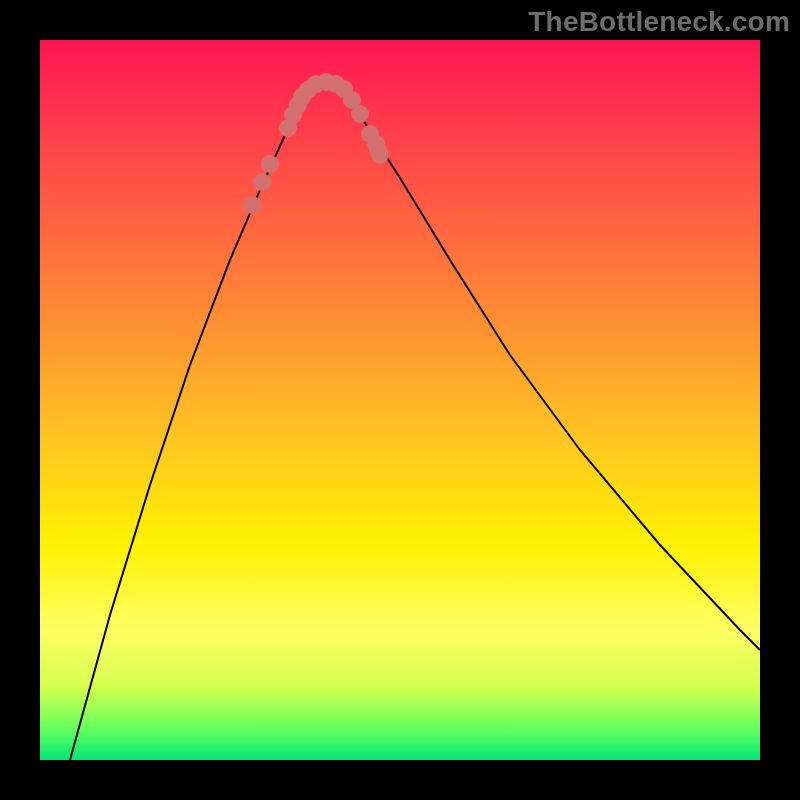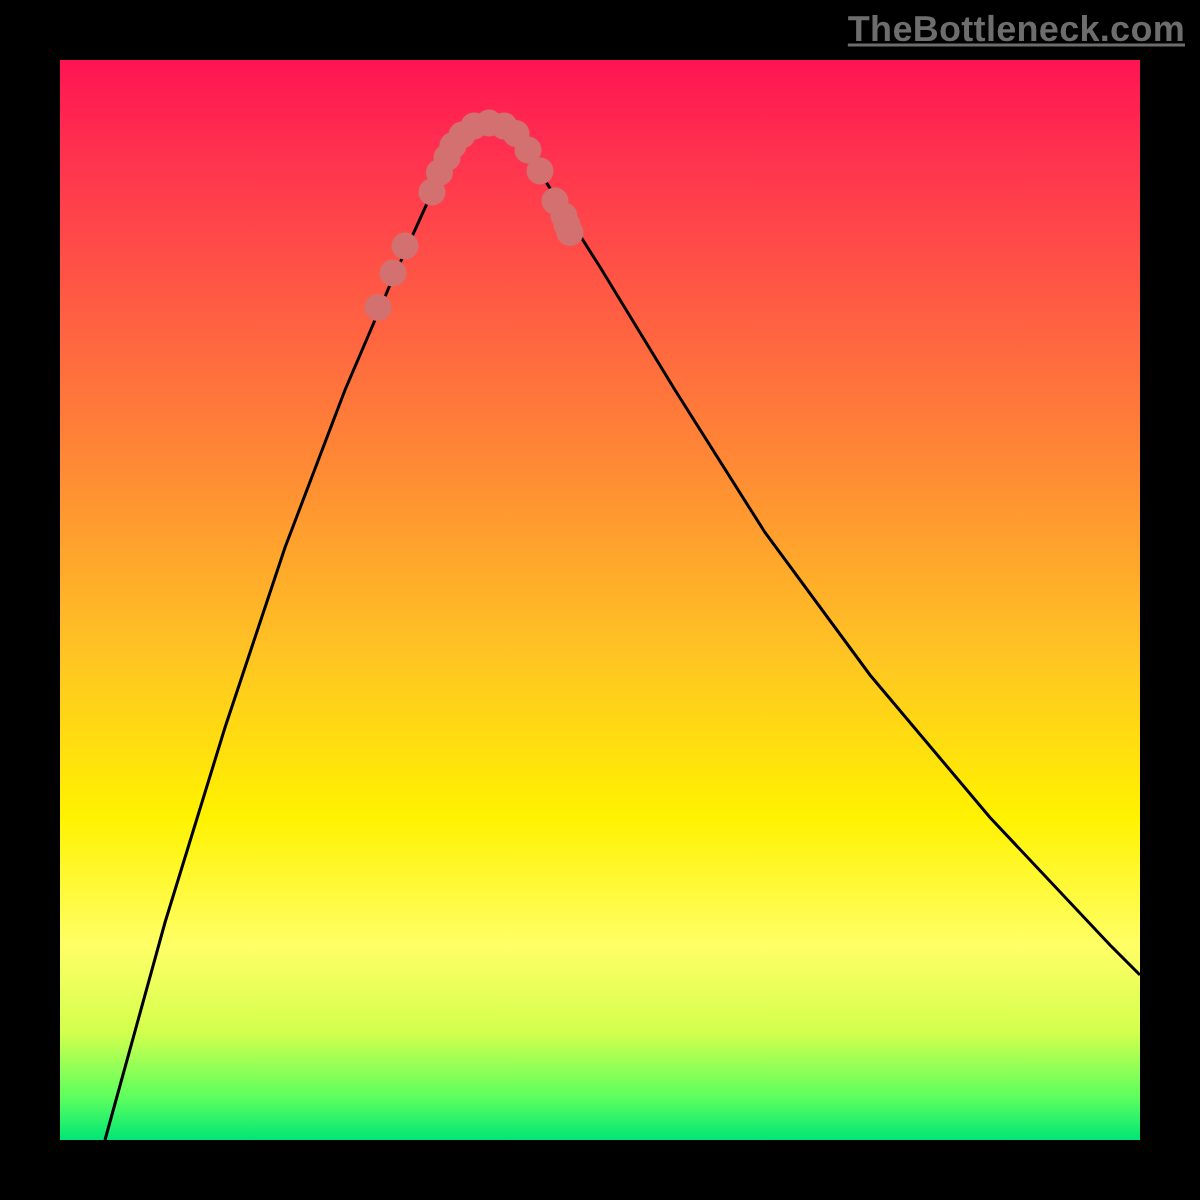--- a/index.html
+++ b/index.html
@@ -35,25 +35,24 @@
       #ffff66 82%,
       #d3ff4d 90%,
       #5eff5e 96%,
       #00e676 100%
     );
   }
   .watermark {
     position: absolute;
     top: 6px;
     right: 10px;
-    font-size: 24px;
+    font-size: 28px;
     font-weight: 600;
     color: #6d6d6d;
     letter-spacing: 0.2px;
-    text-decoration: underline;
   }
   svg.curve-layer {
     position: absolute;
     left: 0;
     top: 0;
     width: 720px;
     height: 720px;
     overflow: visible;
   }
 </style>

